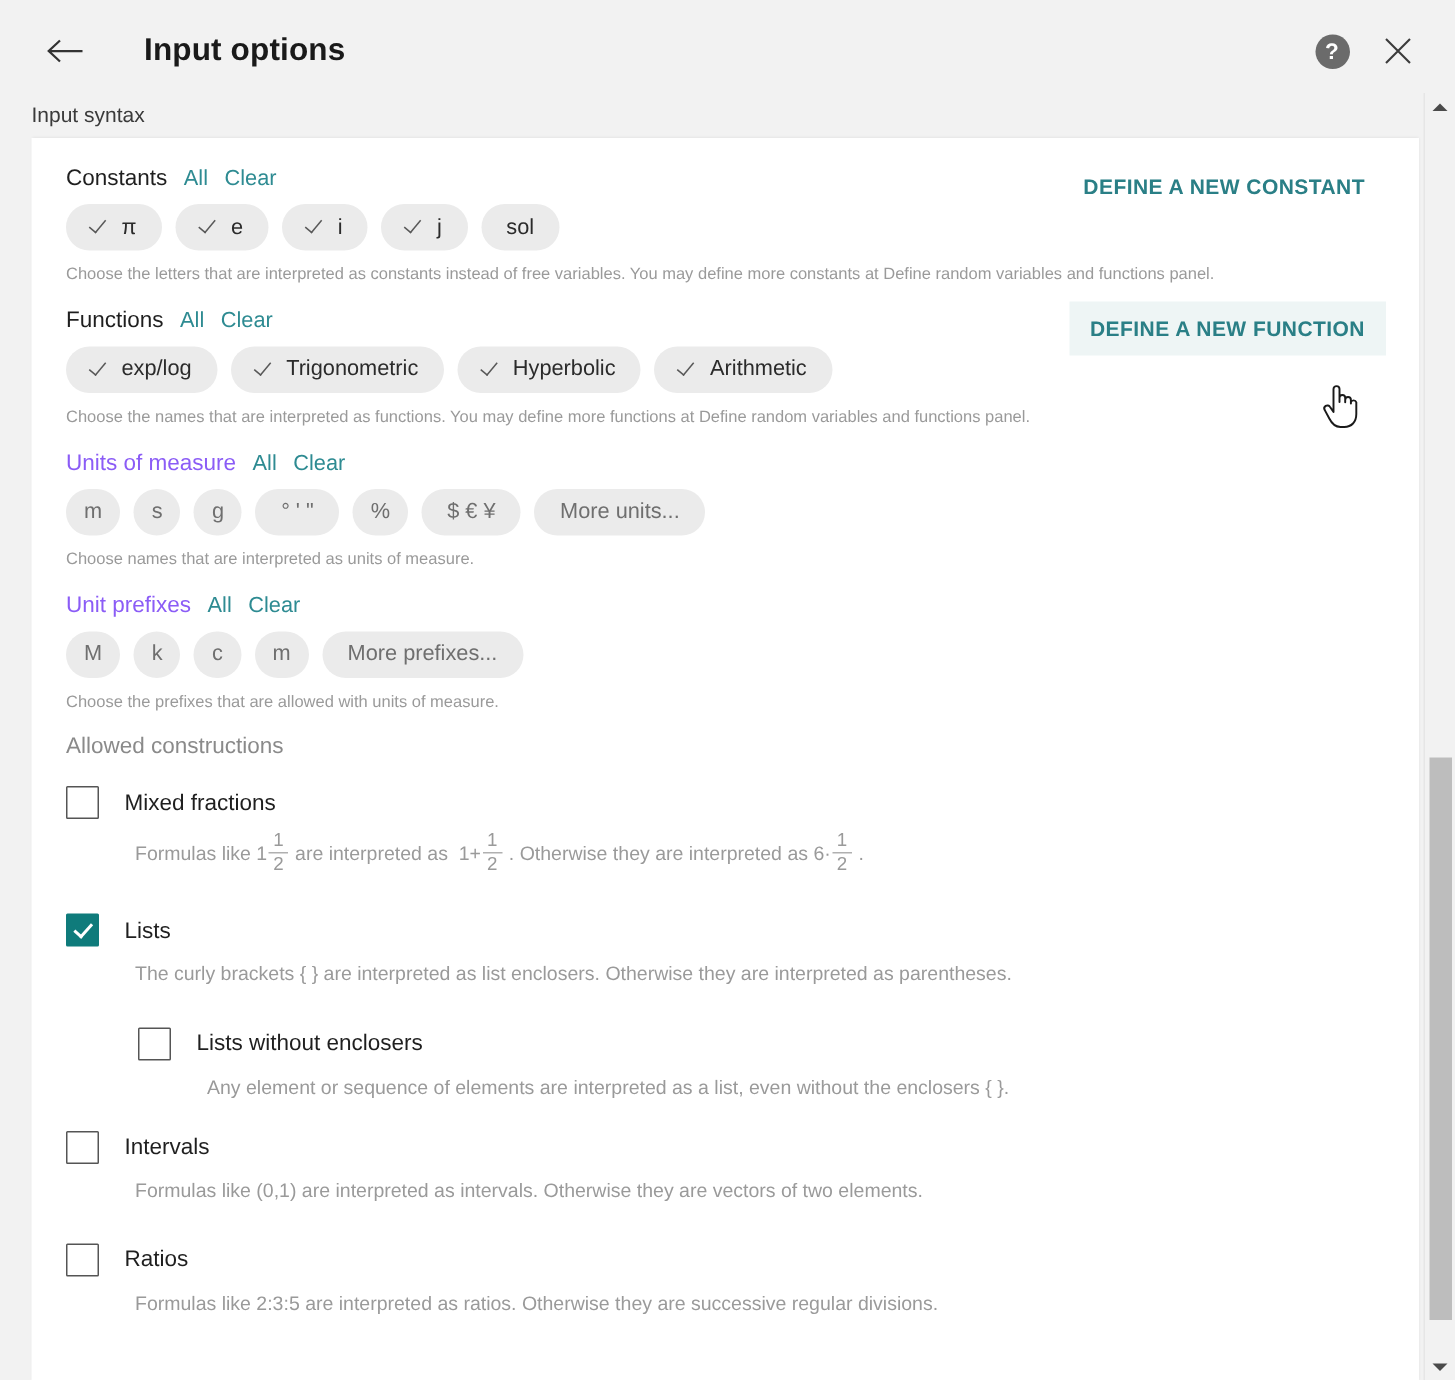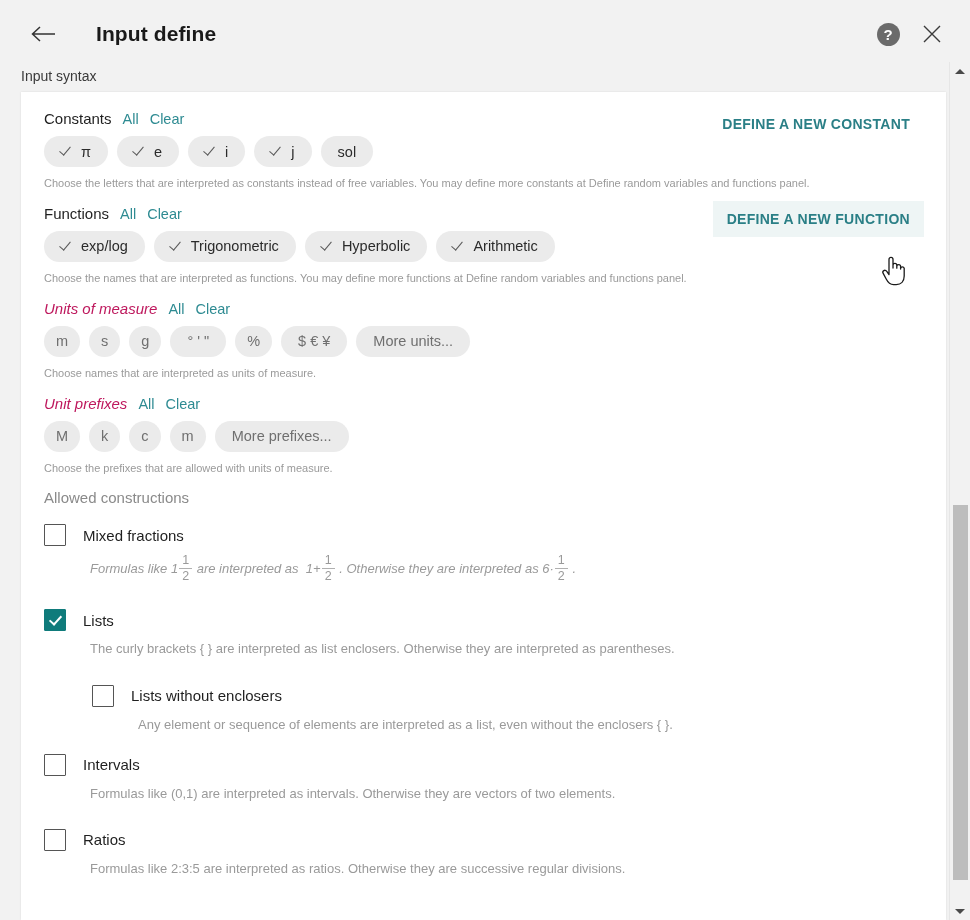--- a/index.html
+++ b/index.html
@@ -93,21 +93,21 @@
   .group-head {
     display: flex;
     align-items: baseline;
     gap: 11px;
     margin-bottom: 9px;
   }
   .group-label {
     font-size: 15px;
     color: #1f1f1f;
   }
-  .group-label.muted { color: #be185d; font-style: italic; }
+  .group-label.muted { color: #8b5cf6; }
   .link {
     font-size: 14.5px;
     color: #2e8b92;
     cursor: pointer;
   }
   .link.clear { color: #2e8b92; }
 
   
   .chip-row {
     display: flex;
@@ -252,21 +252,21 @@
     font-size: 12.5px;
     padding: 0 3px 1px 3px;
     color: #9a9a9a;
   }
   .frac .den {
     font-size: 12.5px;
     padding: 1px 3px 0 3px;
     border-top: 1px solid #b0b0b0;
     color: #9a9a9a;
   }
-  .mathtxt { white-space: pre; font-style: italic; }
+  .mathtxt { white-space: pre; }
 
   
   .scrollbar {
     position: absolute;
     right: 0;
     top: 62px;
     width: 20px;
     height: 858px;
     background: #f2f2f2;
     border-left: 1px solid #e6e6e6;
@@ -316,21 +316,21 @@
 <body>
 
 <div class="titlebar">
   <div class="back-btn">
     <span>
       <svg width="26" height="18" viewBox="0 0 26 18">
         <path d="M10 2 L2.5 9 L10 16 M2.5 9 L25 9" fill="none" stroke="#333" stroke-width="1.5"></path>
       </svg>
     </span>
   </div>
-  <div class="win-title">Input define</div>
+  <div class="win-title">Input options</div>
   <div class="titlebar-spacer"></div>
   <div class="help-btn">
     <span class="help-circle">?</span>
   </div>
   <div class="close-btn">
     <span>
       <svg width="20" height="20" viewBox="0 0 20 20">
         <path d="M2 2 L18 18 M18 2 L2 18" fill="none" stroke="#3b3b3b" stroke-width="1.4"></path>
       </svg>
     </span>

